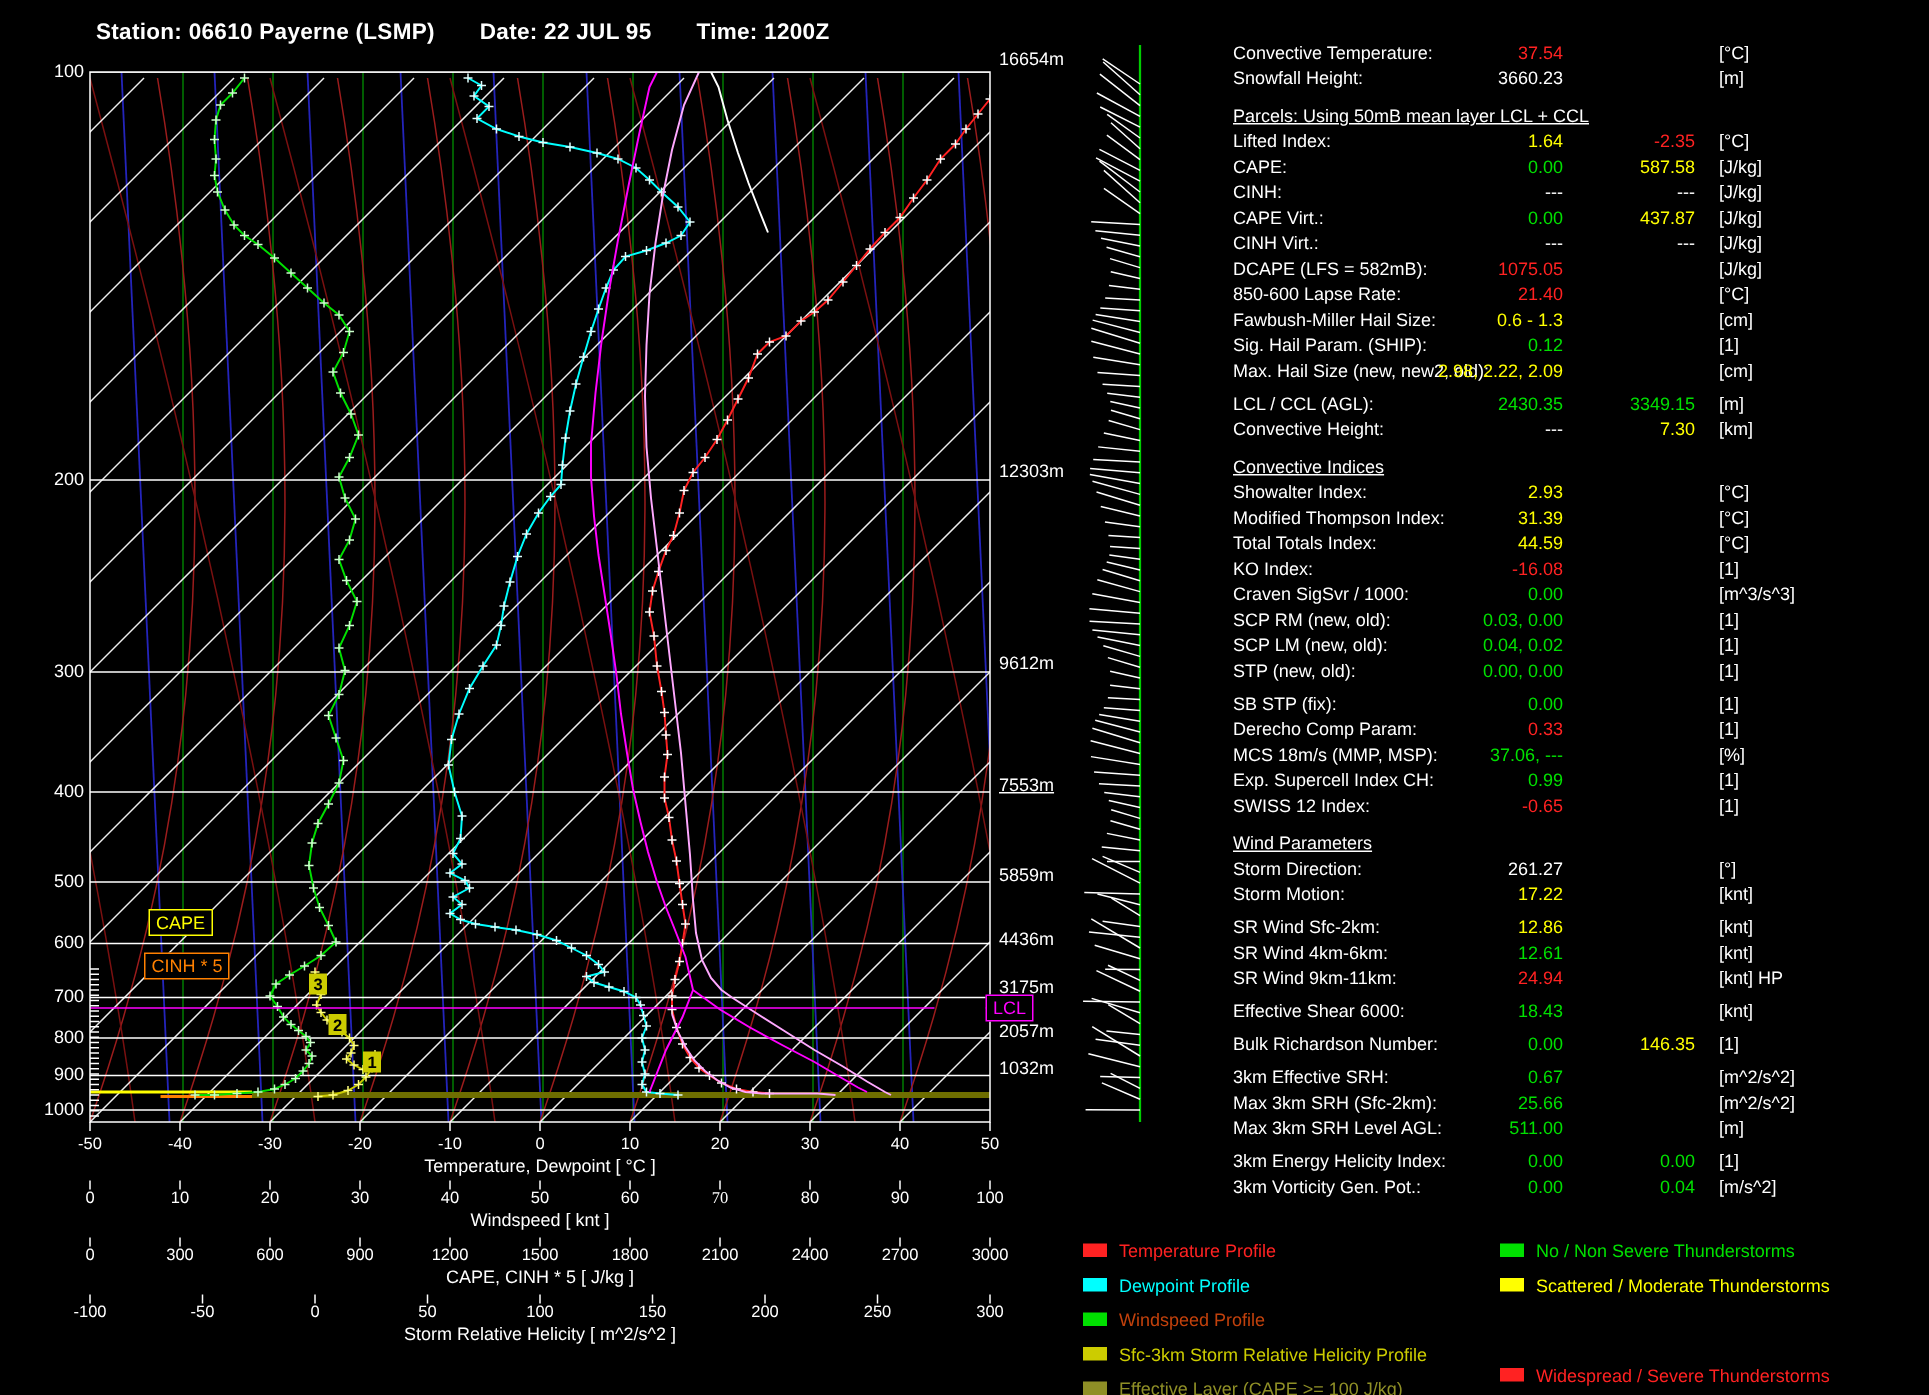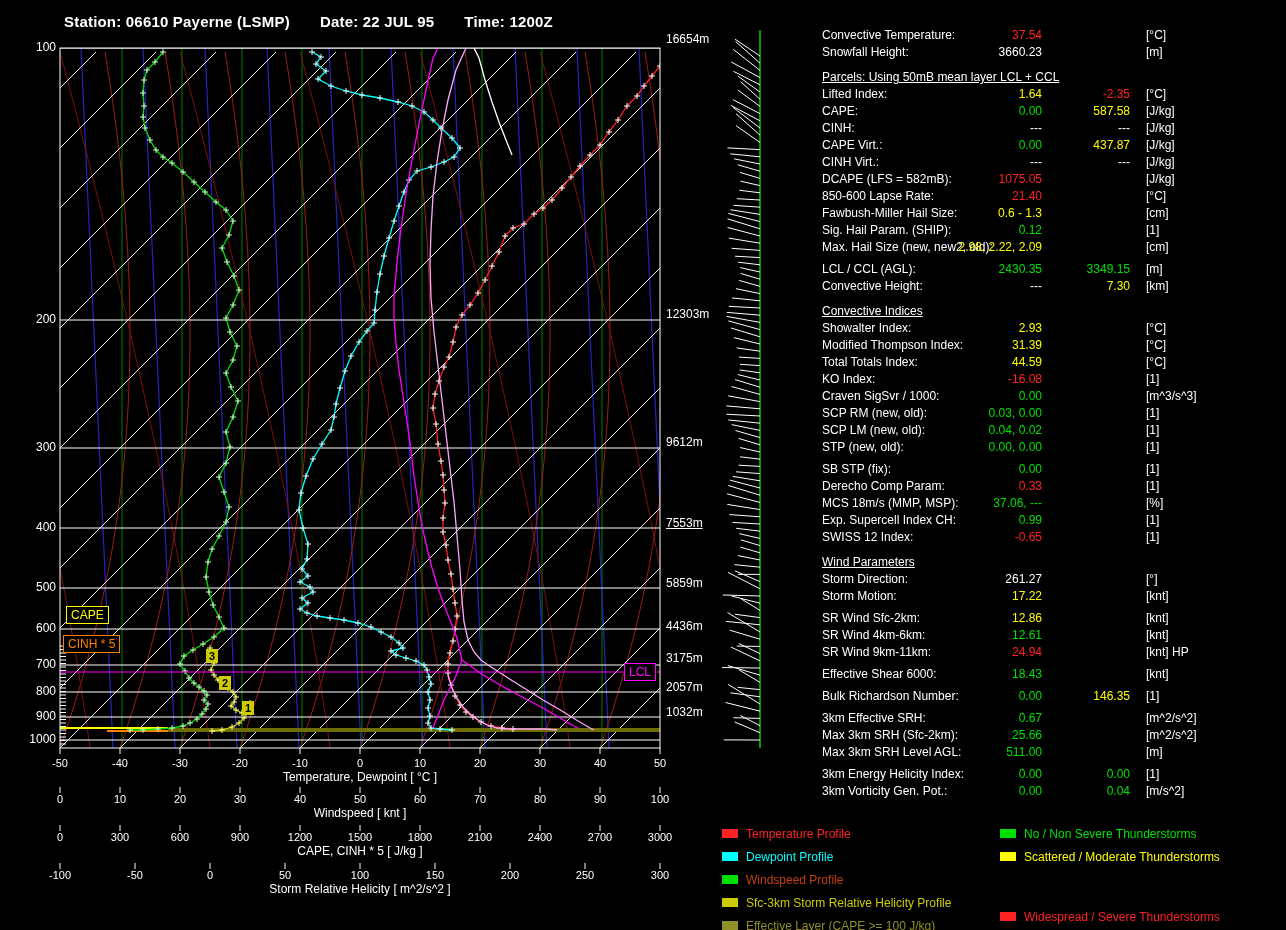--- a/index.html
+++ b/index.html
@@ -6,21 +6,21 @@
   body{width:1286px;height:930px;position:relative;overflow:hidden;
        font-family:"Liberation Sans",sans-serif;color:#fff;}
   .abs{position:absolute;}
   #title{left:64px;top:13px;font-size:15px;font-weight:bold;letter-spacing:.2px;white-space:nowrap;}
   #title span{margin-right:30px;}
   #skewt{left:0;top:0;}
   .plbl{position:absolute;width:40px;text-align:right;font-size:12px;color:#fff;}
   .hlbl{position:absolute;left:666px;font-size:12px;color:#fff;white-space:nowrap;}
   .ticklbl{position:absolute;transform:translateX(-50%);font-size:11px;color:#fff;white-space:nowrap;}
   .axtitle{position:absolute;transform:translateX(-50%);font-size:12px;color:#fff;white-space:nowrap;}
-  .inplot-box{position:absolute;font-size:12px;line-height:14px;padding:1px 4px;background:#000;white-space:nowrap;}
+  .inplot-box{position:absolute;font-size:12px;line-height:14px;padding:1px 4px;background:#000;white-space:nowrap;margin-left:33px;}
   #cape-box{left:66px;top:606px;border:1px solid #ffff00;color:#ffff00;}
   #cinh-box{left:63px;top:635px;border:1px solid #ff8000;color:#ff8000;}
   #lcl-box{left:624px;top:663px;border:1px solid #ff00ff;color:#ff00ff;}
   .legend-item{position:absolute;height:12px;white-space:nowrap;font-size:12px;}
   .legend-item .sw{display:inline-block;width:16px;height:9px;margin-right:8px;}
   #param-table{left:822px;top:27px;width:458px;font-size:12px;line-height:17px;}
   .trow{position:relative;height:17px;white-space:nowrap;}
   .trow .lbl{position:absolute;left:0;}
   .trow .lcl{position:absolute;right:238px;}
   .trow .ccl{position:absolute;right:150px;}
@@ -842,21 +842,21 @@
     <div class="ticklbl" style="left: 600px; top: 757px;">40</div>
     <div class="ticklbl" style="left: 660px; top: 757px;">50</div>
     <div class="axtitle" style="left: 360px; top: 770px;">Temperature, Dewpoint [ °C ]</div>
     <div class="ticklbl" style="left: 60px; top: 793px;">0</div>
     <div class="ticklbl" style="left: 120px; top: 793px;">10</div>
     <div class="ticklbl" style="left: 180px; top: 793px;">20</div>
     <div class="ticklbl" style="left: 240px; top: 793px;">30</div>
     <div class="ticklbl" style="left: 300px; top: 793px;">40</div>
     <div class="ticklbl" style="left: 360px; top: 793px;">50</div>
     <div class="ticklbl" style="left: 420px; top: 793px;">60</div>
-    <div class="ticklbl" style="left: 480px; top: 793px;">70</div>
+    <div class="ticklbl" style="left: 480px; top: 793px; font-family: Liberation Serif, serif;">70</div>
     <div class="ticklbl" style="left: 540px; top: 793px;">80</div>
     <div class="ticklbl" style="left: 600px; top: 793px;">90</div>
     <div class="ticklbl" style="left: 660px; top: 793px;">100</div>
     <div class="axtitle" style="left: 360px; top: 806px;">Windspeed [ knt ]</div>
     <div class="ticklbl" style="left: 60px; top: 831px;">0</div>
     <div class="ticklbl" style="left: 120px; top: 831px;">300</div>
     <div class="ticklbl" style="left: 180px; top: 831px;">600</div>
     <div class="ticklbl" style="left: 240px; top: 831px;">900</div>
     <div class="ticklbl" style="left: 300px; top: 831px;">1200</div>
     <div class="ticklbl" style="left: 360px; top: 831px;">1500</div>

